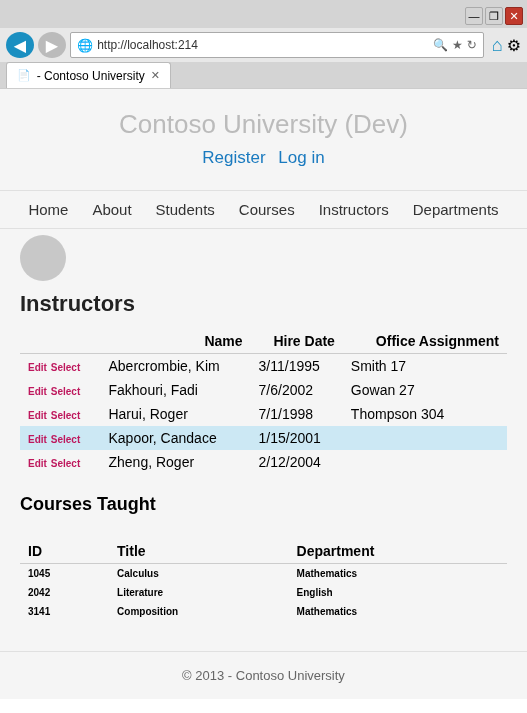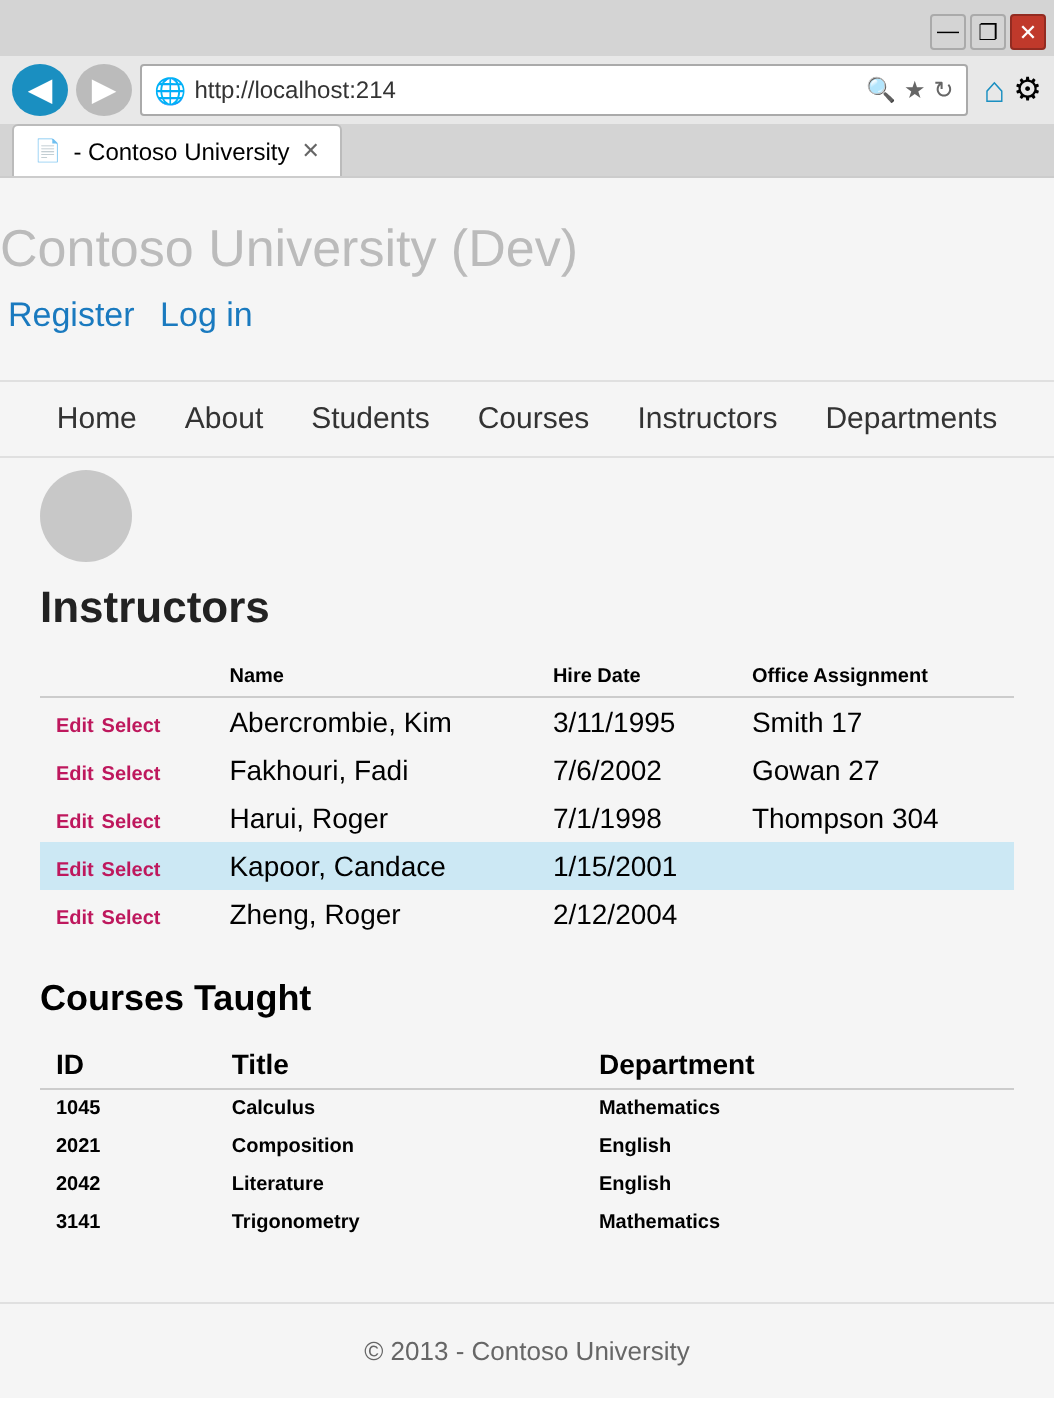--- a/index.html
+++ b/index.html
@@ -24,43 +24,43 @@
 
     .tab-bar { display: flex; align-items: flex-end; padding: 0 6px; background: #d4d4d4; }
     .tab { display: flex; align-items: center; padding: 4px 10px; background: white; border: 1px solid #bbb; border-bottom: none; border-radius: 3px 3px 0 0; font-size: 12px; margin-right: 2px; gap: 6px; height: 26px; }
     .tab .tab-icon { font-size: 11px; color: #555; }
     .tab .tab-close { font-size: 11px; color: #666; cursor: pointer; }
     .home-btn { margin-left: 4px; font-size: 18px; color: #1a8fc1; cursor: pointer; }
 
     
     .page-content { background: #f5f5f5; min-height: 580px; }
 
-    .site-header { background: #f5f5f5; padding: 20px 0 10px 0; }
+    .site-header { background: #f5f5f5; padding: 20px 0 10px 0; text-align: center; }
     .site-title { font-size: 26px; color: #bbb; font-weight: normal; margin-bottom: 8px; }
     .site-nav-auth { font-size: 17px; color: #1a7abf; margin-bottom: 12px; }
     .site-nav-auth a { color: #1a7abf; text-decoration: none; margin: 0 4px; }
 
     .main-nav { display: flex; justify-content: center; gap: 24px; padding: 10px 14px; border-top: 1px solid #e0e0e0; border-bottom: 1px solid #e0e0e0; background: #f5f5f5; }
     .main-nav a { color: #333; text-decoration: none; font-size: 15px; }
     .avatar { width: 46px; height: 46px; border-radius: 50%; background: #c8c8c8; }
 
     .content { padding: 10px 20px 20px 20px; }
 
     h2 { font-size: 22px; font-weight: bold; color: #222; margin-bottom: 12px; }
 
     
     .instructors-table { width: 100%; border-collapse: collapse; margin-bottom: 20px; }
-    .instructors-table th { text-align: left; font-weight: bold; padding: 4px 8px; border-bottom: 1px solid #ccc; font-size: 10px; }
+    .instructors-table th { text-align: right; font-weight: bold; padding: 4px 8px; border-bottom: 1px solid #ccc; font-size: 14px; }
     .instructors-table td { padding: 4px 8px; font-size: 14px; }
     .instructors-table tr.selected { background: #cce8f4; }
 
     .edit-link, .select-link { color: #be185d; text-decoration: none; cursor: pointer; font-size: 10px; font-weight: bold; }
 
     
-    .courses-section h3 { font-size: 18px; font-weight: bold; margin-bottom: 10px; }
+    .courses-section h3 { font-size: 18px; font-weight: bold; margin-bottom: 24px; }
     .courses-table { width: 100%; border-collapse: collapse; }
     .courses-table th { text-align: left; font-weight: bold; padding: 4px 8px; font-size: 14px; border-bottom: 1px solid #ccc; }
     .courses-table td { padding: 4px 8px; font-size: 10px; font-weight: bold; }
 
     .page-footer { background: #f5f5f5; text-align: center; padding: 16px; font-size: 13px; color: #666; border-top: 1px solid #e0e0e0; margin-top: 10px; }
   </style>
 </head>
 <body>
 
 <div class="browser-chrome">
@@ -191,32 +191,27 @@
             <th>Department</th>
           </tr>
         </thead>
         <tbody id="courses-tbody">
         <tr>
       <td>1045</td>
       <td>Calculus</td>
       <td>Mathematics</td>
     </tr>
             <tr>
-      <td>2021</td>
-      <td>Composition</td>
-      <td>English</td>
-    </tr>
-            <tr>
       <td>2042</td>
       <td>Literature</td>
       <td>English</td>
     </tr>
             <tr>
       <td>3141</td>
-      <td>Trigonometry</td>
+      <td>Composition</td>
       <td>Mathematics</td>
     </tr>
           </tbody>
       </table>
     </div>
   </div>
 
   <div class="page-footer">
     <span>© 2013 - Contoso University</span>
   </div>

